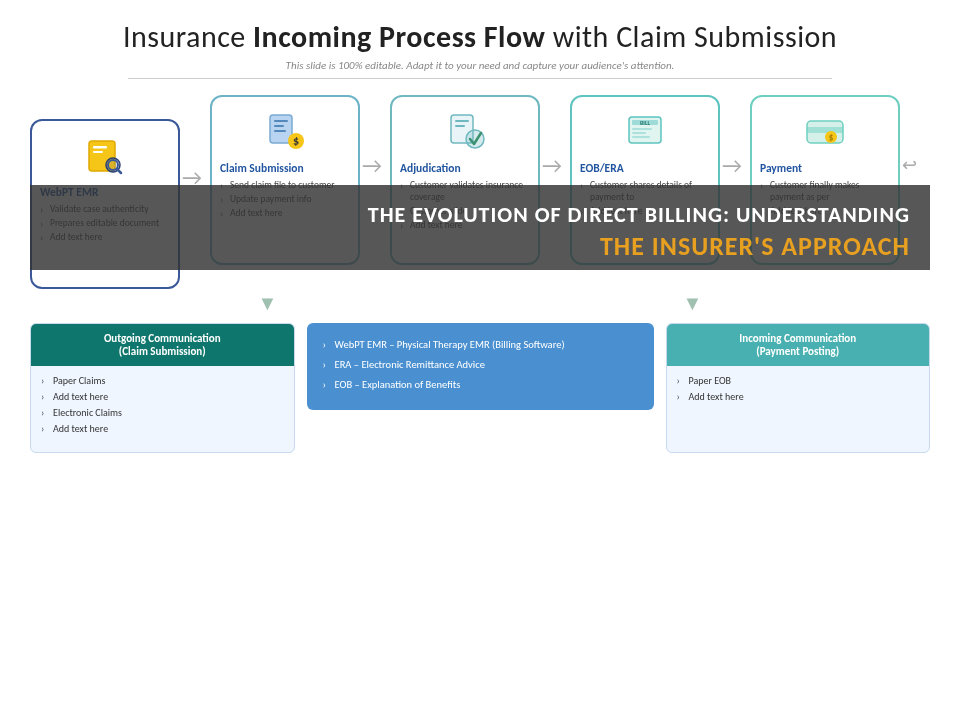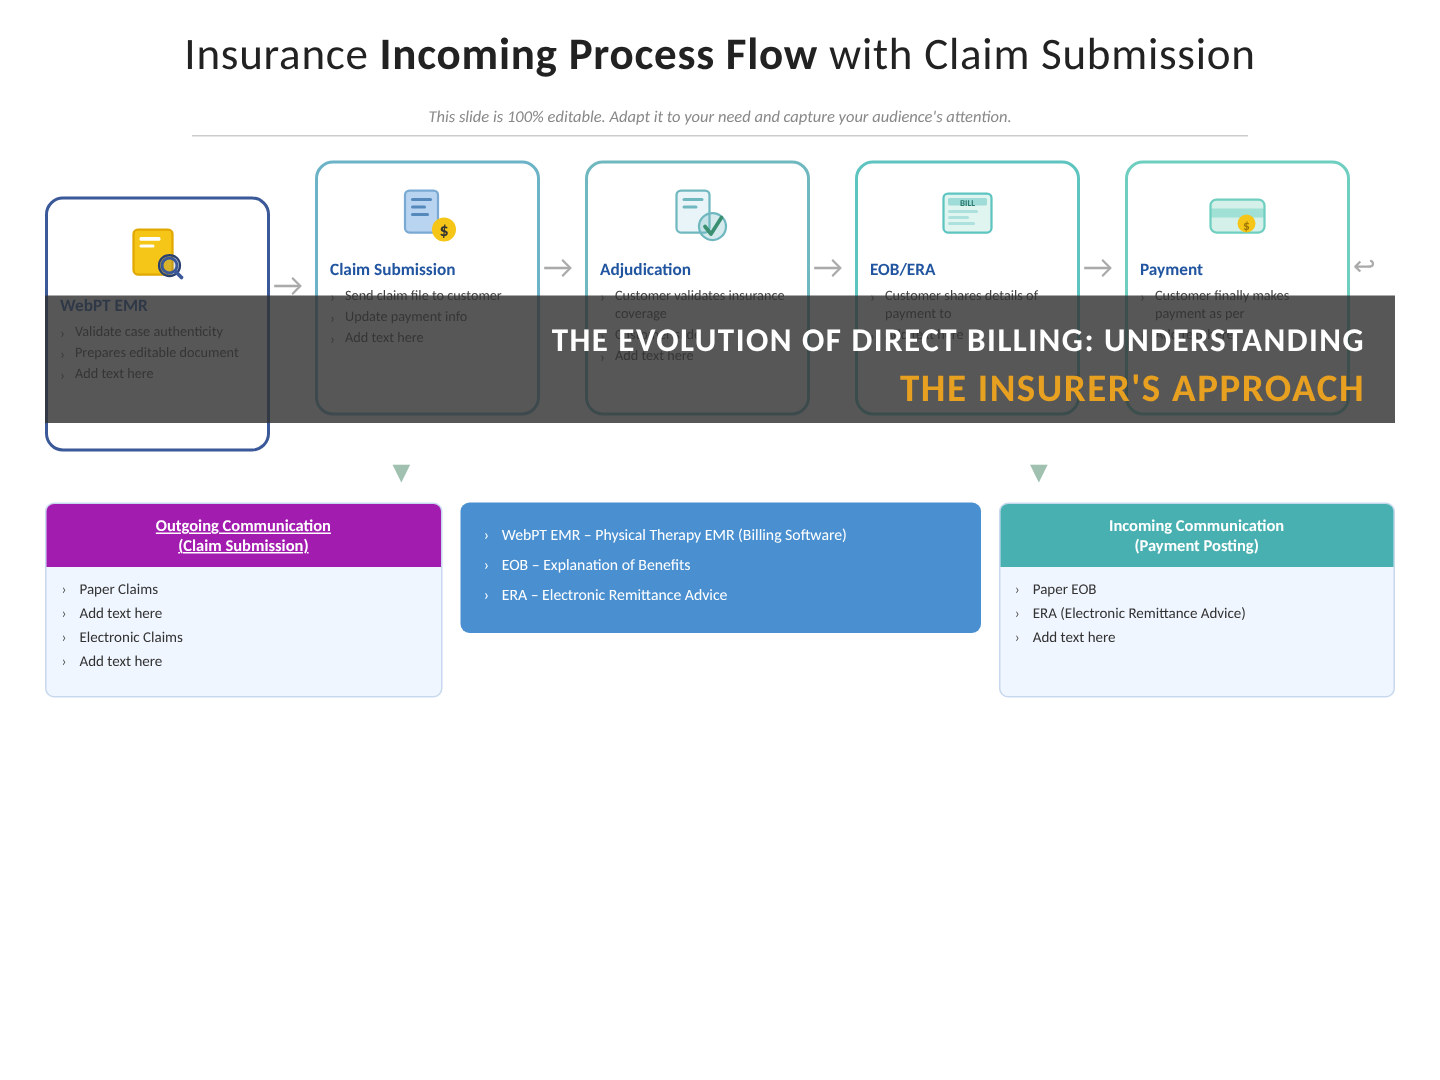--- a/index.html
+++ b/index.html
@@ -23,21 +23,21 @@
       color: #222;
       letter-spacing: 0.5px;
     }
     .header-title strong {
       font-weight: 700;
     }
     .header-subtitle {
       font-size: 11px;
       color: #888;
       font-style: italic;
-      margin-top: 16px;
+      margin-top: 4px;
     }
     .header-line {
       width: 80%;
       margin: 6px auto 0;
       border: none;
       border-top: 1px solid #ccc;
     }
 
     
     .flow-section {
@@ -176,21 +176,21 @@
     }
 
     .comm-box-header {
       text-align: center;
       padding: 8px 10px;
       border-radius: 5px 5px 0 0;
       font-size: 11px;
       font-weight: 600;
       color: #fff;
     }
-    .comm-box-header.outgoing { background: #a21caf; text-decoration: underline; }
+    .comm-box-header.outgoing { background: #0f766e; }
     .comm-box-header.incoming { background: #48b0b0; }
 
     .comm-box-body {
       padding: 8px 10px;
     }
     .comm-box-body ul {
       list-style: none;
       padding: 0;
     }
     .comm-box-body ul li {
@@ -375,32 +375,31 @@
         <li>Add text here</li>
         <li>Electronic Claims</li>
         <li>Add text here</li>
       </ul>
     </div>
   </div>
 
   <div class="center-info">
     <ul>
       <li>WebPT EMR – Physical Therapy EMR (Billing Software)</li>
+      <li>ERA – Electronic Remittance Advice</li>
       <li>EOB – Explanation of Benefits</li>
-      <li>ERA – Electronic Remittance Advice</li>
     </ul>
   </div>
 
   <div class="comm-box">
     <div class="comm-box-header incoming">
       <div>Incoming Communication</div>
       <div>(Payment Posting)</div>
     </div>
     <div class="comm-box-body">
       <ul>
         <li>Paper EOB</li>
-        <li>ERA (Electronic Remittance Advice)</li>
         <li>Add text here</li>
       </ul>
     </div>
   </div>
 
 </div>
 
 </body></html>

